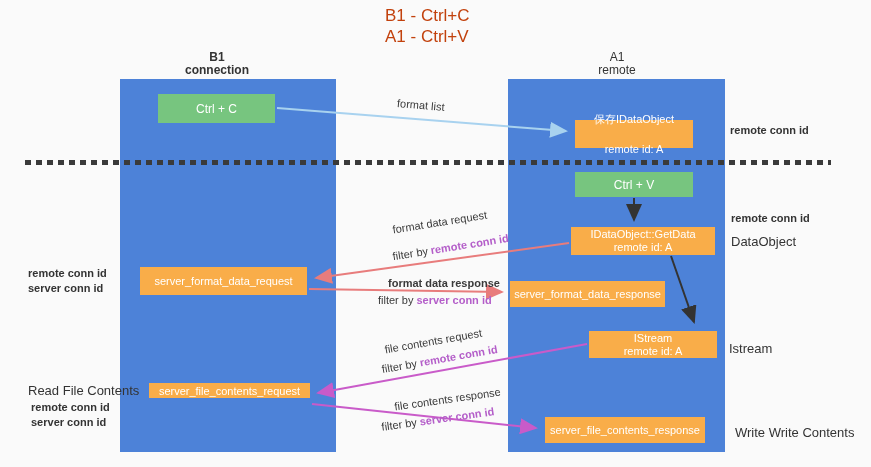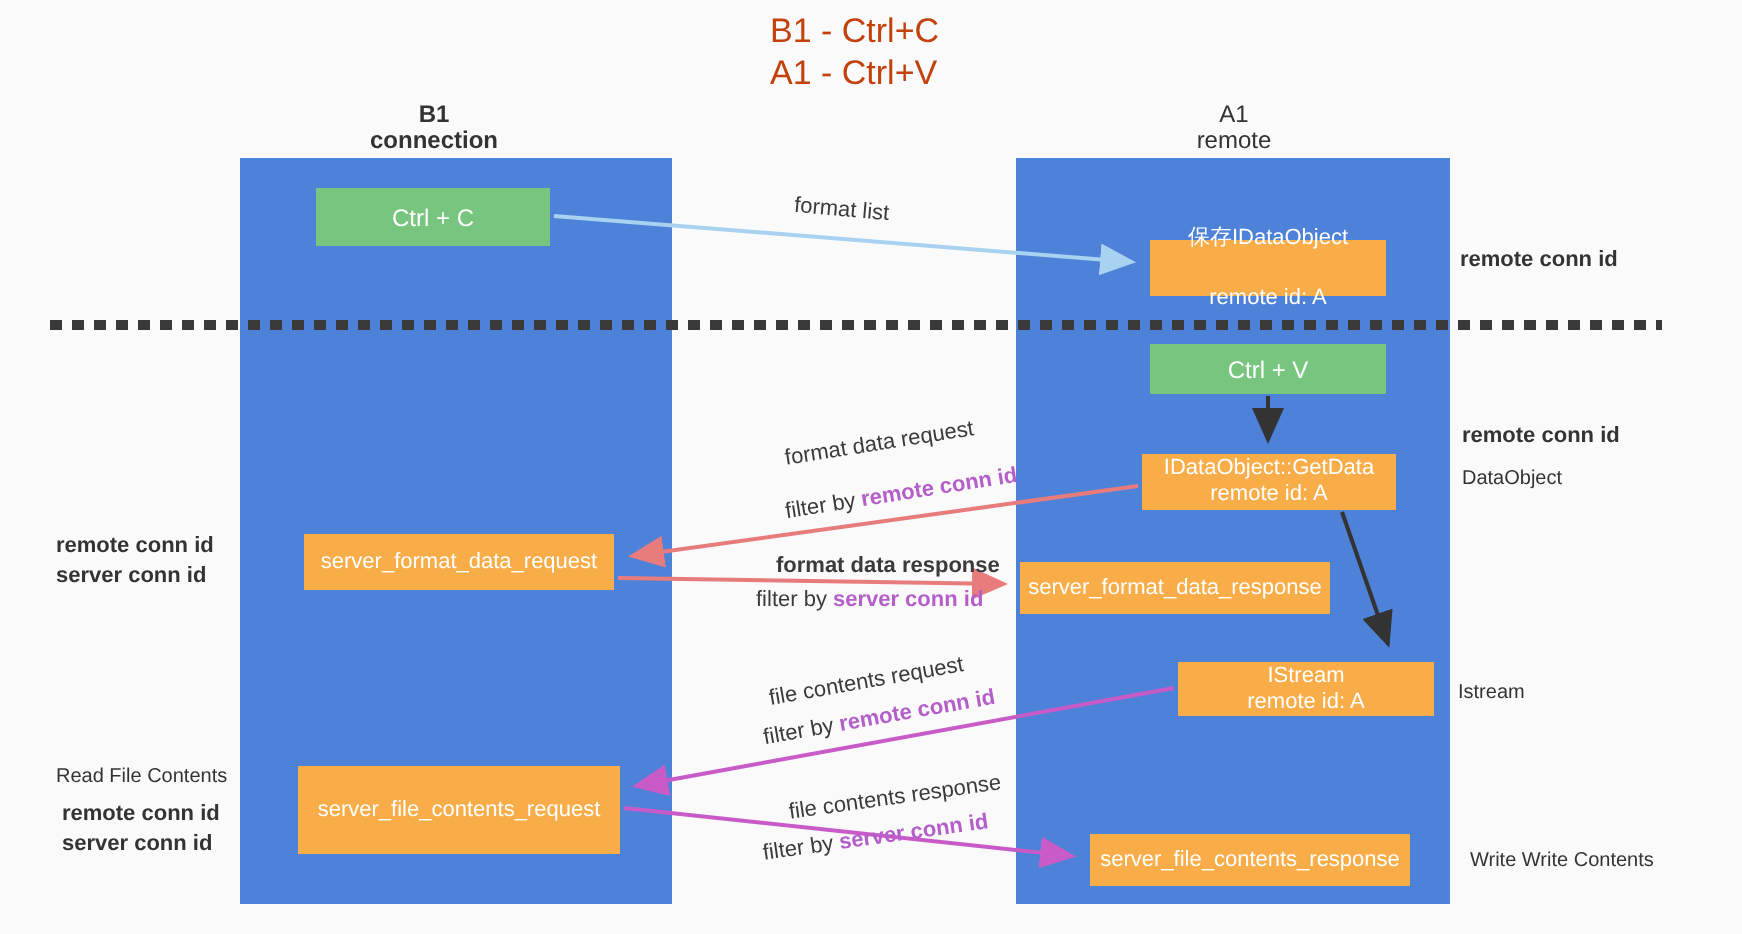--- a/index.html
+++ b/index.html
@@ -10,21 +10,21 @@
   .col{background:#4d82d8;}
   .col-header{text-align:center;font-size:12px;line-height:13px;color:#333;}
   .box{display:flex;flex-direction:column;align-items:center;justify-content:center;color:#fff;text-align:center;}
   .green{background:#77c57f;font-size:12px;}
   .orange{background:#f9ad49;}
   .one-line{font-size:11px;white-space:nowrap;}
   .two-line{font-size:11px;line-height:13px;}
   .lbl{font-size:11px;color:#3a3a3a;white-space:nowrap;}
   .bold-purple{color:#b45ec9;font-weight:bold;}
   .bold-green{color:#56b366;font-weight:bold;}
-  .side{font-size:10px;color:#333;white-space:nowrap;}
+  .side{font-size:13px;color:#333;white-space:nowrap;}
   .hl{margin-left:3px;}
   .dashed{left:25px;top:160px;width:806px;height:5px;
     background:repeating-linear-gradient(90deg,#3a3a3a 0 6px,transparent 6px 11px);}
   svg{position:absolute;left:0;top:0;pointer-events:none;}
 </style>
 </head>
 <body>
 
 <div id="canvas">
 
@@ -77,39 +77,39 @@
 
   <div class="abs box orange two-line" style="left:575px;top:120px;width:118px;height:28px;gap:17px;">
     <span>保存IDataObject</span>
     <span>remote id: A</span>
   </div>
 
   <div class="abs box green" style="left:575px;top:172px;width:118px;height:25px;">
     <span>Ctrl + V</span>
   </div>
 
-  <div class="abs box orange two-line" style="left:571px;top:227px;width:127px;height:28px;">
+  <div class="abs box orange two-line" style="left:571px;top:227px;width:144px;height:28px;">
     <span>IDataObject::GetData</span>
     <span>remote id: A</span>
   </div>
 
-  <div class="abs box orange one-line" style="left:152px;top:267px;width:155px;height:28px;">
+  <div class="abs box orange one-line" style="left:140px;top:267px;width:167px;height:28px;">
     <span>server_format_data_request</span>
   </div>
 
   <div class="abs box orange one-line" style="left:510px;top:281px;width:155px;height:26px;">
     <span>server_format_data_response</span>
   </div>
 
   <div class="abs box orange two-line" style="left:589px;top:331px;width:128px;height:27px;">
     <span>IStream</span>
     <span>remote id: A</span>
   </div>
 
-  <div class="abs box orange one-line" style="left:149px;top:383px;width:161px;height:44px;">
+  <div class="abs box orange one-line" style="left:149px;top:383px;width:161px;height:15px;">
     <span>server_file_contents_request</span>
   </div>
 
   <div class="abs box orange one-line" style="left:545px;top:417px;width:160px;height:26px;">
     <span>server_file_contents_response</span>
   </div>
 
   <div class="abs lbl" style="left:397px;top:99px;transform:rotate(5deg);">format list</div>
 
   <div class="abs lbl" style="left:392px;top:216px;transform:rotate(-9deg);">format data request</div>

